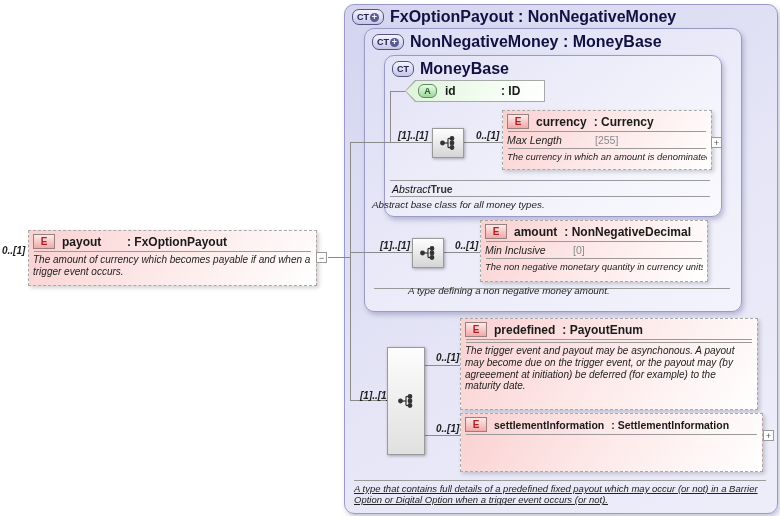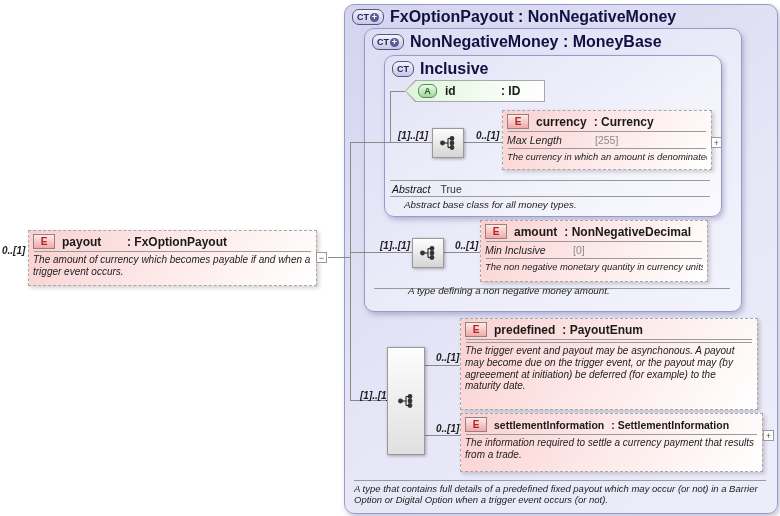--- a/index.html
+++ b/index.html
@@ -61,23 +61,23 @@
   .hline{height:1px;}
   .vline{width:1px;}
 
   
   .card{position:absolute;font-size:10px;font-weight:bold;font-style:italic;color:#222;white-space:nowrap;}
 
   
   .pm-btn{position:absolute;width:11px;height:11px;border:1px solid #9a9a9a;background:#fdfdfd;
           font-size:9px;line-height:10px;text-align:center;color:#555;box-sizing:border-box;}
 
-  .abstract-row{position:absolute;display:flex;gap:10px;font-size:10.5px;white-space:nowrap;color:#111;}
+  .abstract-row{position:absolute;display:flex;gap:0;font-size:10.5px;white-space:nowrap;color:#111;}
   .abstract-name{font-style:italic;}
-  .abstract-val{font-weight:normal;color:#333;}
+  .abstract-val{font-weight:bold;color:#333;}
   .free-ann{position:absolute;font-style:italic;font-size:9.8px;color:#222;line-height:1.2;}
 </style>
 </head>
 <body>
 
 <div id="canvas">
 
   <div class="ct-box ct-outer" style="left:344px;top:4px;width:432px;height:508px;"></div>
   <div class="ct-box ct-mid" style="left:364px;top:28px;width:376px;height:282px;"></div>
   <div class="ct-box ct-inner" style="left:384px;top:55px;width:336px;height:160px;"></div>
@@ -93,21 +93,21 @@
     <span class="badge-ct">
         <span>CT</span>
         <span class="plus-circle">+</span>
       </span>
     <span class="ct-title">NonNegativeMoney : MoneyBase</span>
   </div>
   <div class="ct-header" style="left:392px;top:60px;">
     <span class="badge-ct">
         <span>CT</span>
       </span>
-    <span class="ct-title">Inclusive</span>
+    <span class="ct-title">MoneyBase</span>
   </div>
 
   <div class="vline" style="left:350px;top:142px;height:259px;"></div>
   <div class="hline" style="left:328px;top:257px;width:23px;"></div>
   <div class="hline" style="left:350px;top:142px;width:82px;"></div>
   <div class="hline" style="left:462px;top:142px;width:40px;"></div>
   <div class="vline" style="left:390px;top:91px;height:51px;"></div>
   <div class="hline" style="left:390px;top:91px;width:15px;"></div>
   <div class="hline" style="left:350px;top:252px;width:62px;"></div>
   <div class="hline" style="left:442px;top:252px;width:38px;"></div>
@@ -168,21 +168,21 @@
     <div class="ann ann-1line">The currency in which an amount is denominated.</div>
   </div>
   <div class="pm-btn" style="left:711px;top:137px;">+</div>
 
   <div class="hline" style="left:390px;top:180px;width:320px;background:#9a9a9a;"></div>
   <div class="abstract-row" style="left:392px;top:183px;">
     <span class="abstract-name">Abstract</span>
     <span class="abstract-val">True</span>
   </div>
   <div class="hline" style="left:390px;top:196px;width:320px;background:#9a9a9a;"></div>
-  <div class="free-ann" style="left:404px;top:199px;width:320px;">Abstract base class for all money types.</div>
+  <div class="free-ann" style="left:372px;top:199px;width:320px;">Abstract base class for all money types.</div>
 
   <span class="card" style="left:380px;top:240px;">[1]..[1]</span>
   <div class="seq-icon" style="left:412px;top:238px;width:30px;height:28px;">
     <svg width="18" height="18" viewBox="0 0 18 18">
       <g stroke="#333" stroke-width="1.2" fill="#333">
         <circle cx="3.5" cy="9" r="1.8"></circle>
           <line x1="5" y1="9" x2="9" y2="9"></line>
         <line x1="9" y1="4.5" x2="9" y2="13.5"></line>
         <line x1="9" y1="4.5" x2="11.2" y2="4.5"></line>
           <line x1="9" y1="13.5" x2="11.2" y2="13.5"></line>
@@ -241,20 +241,19 @@
     <div class="ann">The trigger event and payout may be asynchonous. A payout may become due on the trigger event, or the payout may (by agreeement at initiation) be deferred (for example) to the maturity date.</div>
   </div>
 
   <div class="el-box" style="left:460px;top:413px;width:303px;height:59px;">
     <div class="el-title" style="font-size:10.5px;">
       <span class="badge-e">E</span>
       <span>settlementInformation</span>
       <span>: SettlementInformation</span>
     </div>
     <div class="sep"></div>
-    <div class="ann">The information required to settle a currency payment that results from a trade.</div>
   </div>
   <div class="pm-btn" style="left:763px;top:430px;">+</div>
 
   <div class="hline" style="left:354px;top:480px;width:412px;background:#9a9a9a;"></div>
-  <div class="free-ann" style="left:354px;top:483px;width:412px;font-size:9.5px;">A type that contains full details of a predefined fixed payout which may occur (or not) in a Barrier Option or Digital Option when a trigger event occurs (or not).</div>
+  <div class="free-ann" style="left:354px;top:483px;width:412px;font-size:9.5px;text-decoration:underline;">A type that contains full details of a predefined fixed payout which may occur (or not) in a Barrier Option or Digital Option when a trigger event occurs (or not).</div>
 
 </div>
 
 </body></html>

